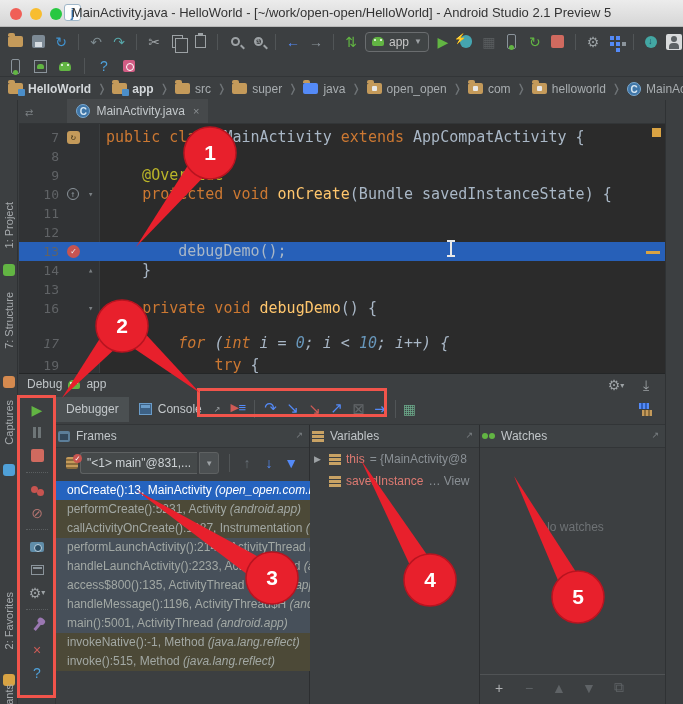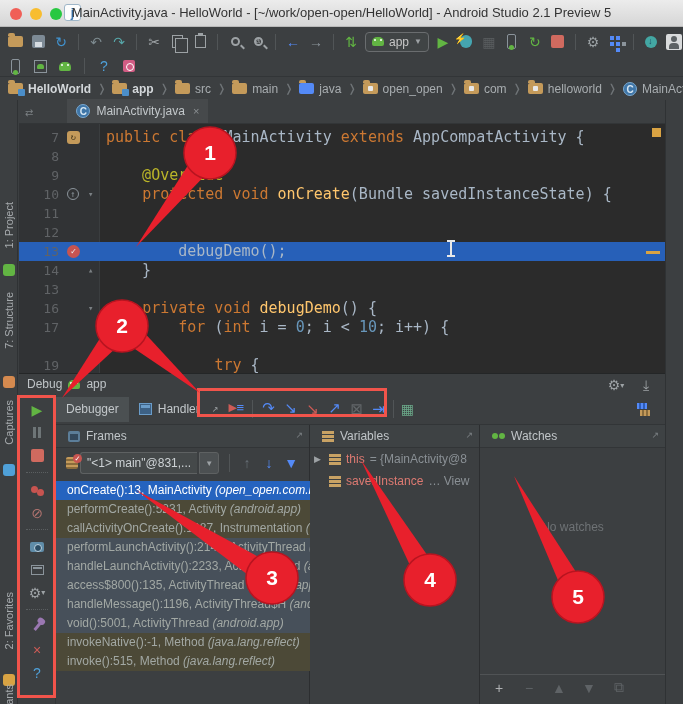--- a/index.html
+++ b/index.html
@@ -103,21 +103,21 @@
   #dbg-ltb{position:absolute;left:0;top:20px;width:37px;height:311px;border-right:1px solid #323537;
     display:flex;flex-direction:column;align-items:center;padding-top:7px;gap:6px;}
   #dbg-ltb .tbi{width:20px;height:17px;font-size:14px;}
   .dotsep{width:22px;border-top:1px dotted #5b5f61;height:1px;margin:2px 0;}
 
   
   .panel{position:absolute;top:51px;bottom:0;background:#3c3f41;}
   #p-frames{left:37px;width:254px;border-right:1px solid #2c2e30;}
   #p-vars{left:291px;width:170px;border-right:1px solid #2c2e30;}
   #p-watch{left:461px;width:185px;}
-  .phead{height:23px;display:flex;align-items:center;gap:6px;padding-left:12px;font-size:12px;
+  .phead{height:23px;display:flex;align-items:center;gap:6px;padding-left:2px;font-size:12px;
     color:#c0c5c8;border-bottom:1px solid #323537;background:#3e4244;}
   .pfloat{position:absolute;right:6px;top:5px;color:#7c8184;font-size:9px;}
 
   #threadrow{position:absolute;left:0;top:23px;width:254px;height:30px;display:flex;
     align-items:center;padding-left:5px;gap:2px;}
   #threadbox{height:22px;display:flex;align-items:center;gap:5px;background:#45494a;
     border:1px solid #5e6162;border-right:none;border-radius:3px 0 0 3px;padding:0 6px;
     font-size:12px;color:#cdd2d5;max-width:148px;overflow:hidden;white-space:nowrap;}
   #threaddd{width:20px;height:22px;background:#4c5052;border:1px solid #5e6162;
     border-radius:0 3px 3px 0;color:#9da2a5;font-size:8px;display:flex;align-items:center;justify-content:center;}
@@ -325,21 +325,21 @@
         <span>app</span>
       </span>
       <span class="chev">❭</span>
       <span class="bc">
         <span class="ic-folder"></span>
         <span>src</span>
       </span>
       <span class="chev">❭</span>
       <span class="bc">
         <span class="ic-folder"></span>
-        <span>main</span>
+        <span>super</span>
       </span>
       <span class="chev">❭</span>
       <span class="bc">
         <span class="ic-folder bluefill"></span>
         <span>java</span>
       </span>
       <span class="chev">❭</span>
       <span class="bc">
         <span class="ic-folder dot"></span>
         <span>open_open</span>
@@ -389,21 +389,21 @@
         <div class="cl" style="top: 4px;"><span class="lnum">7</span><span class="gico"><span class="ic-related">↻</span></span><span class="code"><span class="kw">public class </span><span class="t">MainActivity </span><span class="kw">extends </span><span class="t">AppCompatActivity {</span></span></div>
         <div class="cl" style="top: 23px;"><span class="lnum">8</span><span class="code"></span></div>
         <div class="cl" style="top: 42px;"><span class="lnum">9</span><span class="code"><span class="an">    @Override</span></span></div>
         <div class="cl" style="top: 61px;"><span class="lnum">10</span><span class="gico"><span class="ic-override">↑</span></span><span class="fold">▾</span><span class="code"><span class="t">    </span><span class="kw">protected void </span><span class="m">onCreate</span><span class="t">(Bundle savedInstanceState) {</span></span></div>
         <div class="cl" style="top: 80px;"><span class="lnum">11</span></div>
         <div class="cl" style="top: 99px;"><span class="lnum">12</span></div>
         <div class="cl bg-exec" style="top: 118px;"><span class="lnum">13</span><span class="gico"><span class="ic-bpcheck">✓</span></span><span class="code"><span class="t">        debugDemo();</span></span></div>
         <div class="cl" style="top: 137px;"><span class="lnum">14</span><span class="fold">▴</span><span class="code"><span class="t">    }</span></span></div>
         <div class="cl" style="top: 156px;"><span class="lnum">13</span><span class="code"></span></div>
         <div class="cl" style="top: 175px;"><span class="lnum">16</span><span class="fold">▾</span><span class="code"><span class="t">    </span><span class="kw">private void </span><span class="m">debugDemo</span><span class="t">() {</span></span></div>
-        <div class="cl" style="top: 194px;"><span class="lnum">17</span><span class="code"><span class="t">        </span><span class="kw">for </span><span class="t">(</span><span class="kw">int </span><span class="t">i = </span><span class="n">0</span><span class="t">; i &lt; </span><span class="n">10</span><span class="t">; i++) {</span></span></div>
+        <div class="cl" style="top: 210px; font-style: italic;"><span class="lnum">17</span><span class="code"><span class="t">        </span><span class="kw">for </span><span class="t">(</span><span class="kw">int </span><span class="t">i = </span><span class="n">0</span><span class="t">; i &lt; </span><span class="n">10</span><span class="t">; i++) {</span></span></div>
         <div class="cl bg-bp" style="top: 213px;"><span class="lnum">18</span><span class="gico"><span class="ic-bpcheck">✓</span></span></div>
         <div class="cl" style="top: 232px;"><span class="lnum">19</span><span class="code"><span class="t">            </span><span class="kw">try </span><span class="t">{</span></span></div>
       </div>
     <div class="estripe-sq"></div>
     <div class="exec-dash"></div>
   </div>
   <div id="ibeam" class="abs"></div>
 
   <div id="debugwin" class="abs">
     <div id="dbg-header">
@@ -458,21 +458,21 @@
         <span class="tbi">
           <span style="color: rgb(79, 160, 216);">?</span>
         </span>
       </div>
     <div id="dbg-tabsrow">
         <span class="dtab on">
           <span>Debugger</span>
         </span>
         <span class="dtab">
           <span class="ic-console"></span>
-          <span>Handler</span>
+          <span>Console</span>
         </span>
         <span class="caret" style="margin: 0px 8px 0px 2px;">↗</span>
         <span class="stepico">
           <span class="ic-exec"></span>
         </span>
         <span class="dsep"></span>
         <span class="stepico">
           <span class="underl" style="color: rgb(84, 138, 247);">↷</span>
         </span>
         <span class="stepico">
@@ -524,21 +524,21 @@
           </div>
       </div>
       <div id="frames-list">
           <div class="frow sel"><span>onCreate():13, MainActivity </span><span class="pk">(open_open.com.helloworld)</span></div>
           <div class="frow olive"><span>performCreate():5231, Activity </span><span class="pk">(android.app)</span></div>
           <div class="frow olive"><span>callActivityOnCreate():1087, Instrumentation </span><span class="pk">(android.app)</span></div>
           <div class="frow slate"><span>performLaunchActivity():2144, ActivityThread </span><span class="pk">(android.app)</span></div>
           <div class="frow slate"><span>handleLaunchActivity():2233, ActivityThread </span><span class="pk">(android.app)</span></div>
           <div class="frow slate"><span>access$800():135, ActivityThread </span><span class="pk">(android.app)</span></div>
           <div class="frow slate"><span>handleMessage():1196, ActivityThread$H </span><span class="pk">(android.app)</span></div>
-          <div class="frow slate"><span>void():5001, ActivityThread </span><span class="pk">(android.app)</span></div>
+          <div class="frow slate"><span>main():5001, ActivityThread </span><span class="pk">(android.app)</span></div>
           <div class="frow olive"><span>invokeNative():-1, Method </span><span class="pk">(java.lang.reflect)</span></div>
           <div class="frow olive"><span>invoke():515, Method </span><span class="pk">(java.lang.reflect)</span></div>
         </div>
     </div>
 
     <div id="p-vars" class="panel">
       <div class="phead">
         <span class="ic-vars"></span>
         <span>Variables</span>
         <span class="pfloat">↗</span>

